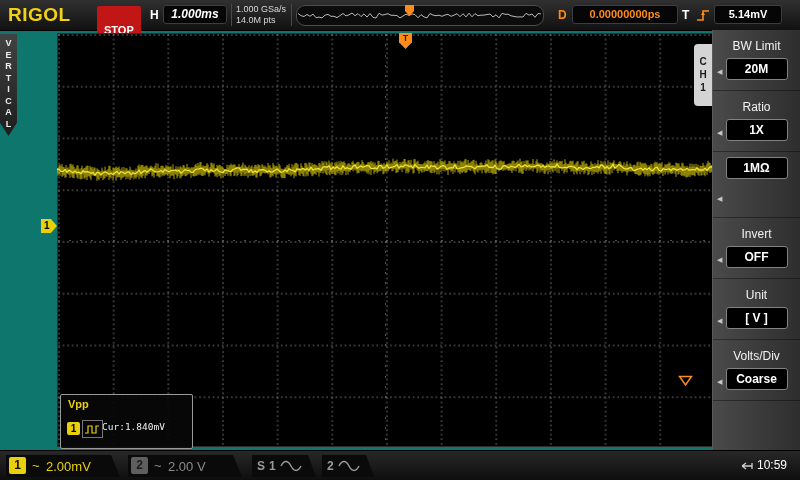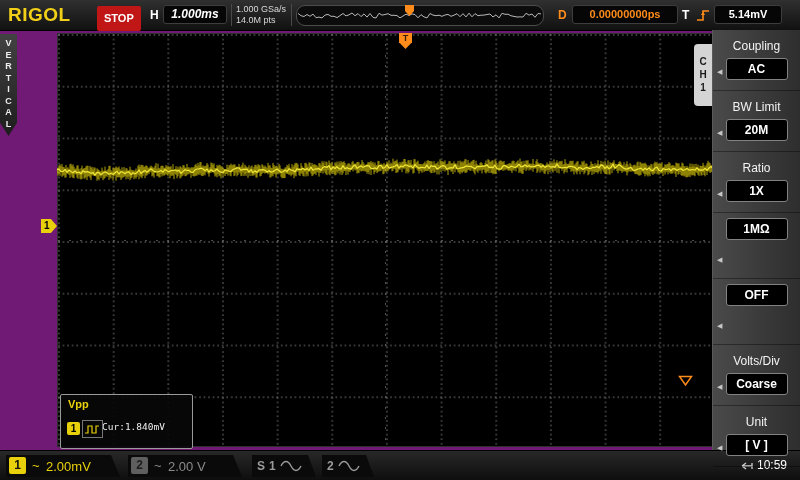--- a/index.html
+++ b/index.html
@@ -1,25 +1,25 @@
 <!DOCTYPE html>
 <html><head>
 <meta charset="utf-8">
 <style>
   html,body{margin:0;padding:0;background:#000;}
-  .screen{position:relative;width:800px;height:480px;background:#701a75;overflow:hidden;
+  .screen{position:relative;width:800px;height:480px;background:#0f766e;overflow:hidden;
           font-family:"Liberation Sans",sans-serif;}
   .abs{position:absolute;}
 
   
   .topbar{position:absolute;left:0;top:0;width:800px;height:30px;
           background:linear-gradient(#303030,#111);border-bottom:1px solid #000;}
   .logo{position:absolute;left:8px;top:4px;font-size:19px;font-weight:bold;
         color:#f2d018;letter-spacing:.5px;}
-  .status-stop{position:absolute;left:97px;top:6px;height:17px;padding:4px 7px;
+  .status-stop{position:absolute;left:97px;top:6px;height:17px;padding:16px 7px;
         background:#c01616;color:#fff;font-size:11px;font-weight:bold;
         line-height:17px;border-radius:2px;}
   .hlabel{position:absolute;left:150px;top:8px;color:#fff;font-weight:bold;font-size:12px;}
   .pill{position:absolute;background:#060606;border:1px solid #3d3d3d;border-radius:3px;
         color:#fff;text-align:center;font-weight:bold;}
   .tb-pill{left:163px;top:5px;width:62px;height:17px;font-size:12px;line-height:17px;font-style:italic;}
   .vdiv{position:absolute;top:4px;width:1px;height:22px;background:#4a4a4a;}
   .srate{position:absolute;left:236px;top:4px;color:#d8d8d8;font-size:9px;line-height:11px;}
   .preview{position:absolute;left:296px;top:5px;width:246px;height:19px;background:#0c0c0c;
            border:1px solid #4c4c4c;border-radius:9px;}
@@ -189,50 +189,46 @@
     </div>
 
     <svg class="usb" width="16" height="12">
       <path d="M14,6 H4 M4,6 L8,3 M4,6 L8,9 M14,3 V9" fill="none" stroke="#cfcfcf" stroke-width="1.3"></path>
     </svg>
     <div class="clock">10:59</div>
   </div>
 
   <div class="menu">
     <div class="menu-item">
-      <div class="menu-label">Coupling</div>
-      <div class="menu-value">AC</div>
-      <span class="menu-arrow"></span>
-    </div>
-    <div class="menu-item">
       <div class="menu-label">BW Limit</div>
       <div class="menu-value">20M</div>
       <span class="menu-arrow"></span>
     </div>
     <div class="menu-item">
       <div class="menu-label">Ratio</div>
       <div class="menu-value">1X</div>
       <span class="menu-arrow"></span>
     </div>
     <div class="menu-item">
       <div class="menu-value">1MΩ</div>
       <span class="menu-arrow"></span>
     </div>
     <div class="menu-item">
+      <div class="menu-label">Invert</div>
       <div class="menu-value">OFF</div>
+      <span class="menu-arrow"></span>
+    </div>
+    <div class="menu-item">
+      <div class="menu-label">Unit</div>
+      <div class="menu-value">[ V ]</div>
       <span class="menu-arrow"></span>
     </div>
     <div class="menu-item">
       <div class="menu-label">Volts/Div</div>
       <div class="menu-value">Coarse</div>
       <span class="menu-arrow"></span>
     </div>
-    <div class="menu-item">
-      <div class="menu-label">Unit</div>
-      <div class="menu-value">[ V ]</div>
-      <span class="menu-arrow"></span>
-    </div>
   </div>
   <div class="menu-tab">
     <span>CH1</span>
   </div>
 
 </div>
 
 </body></html>

